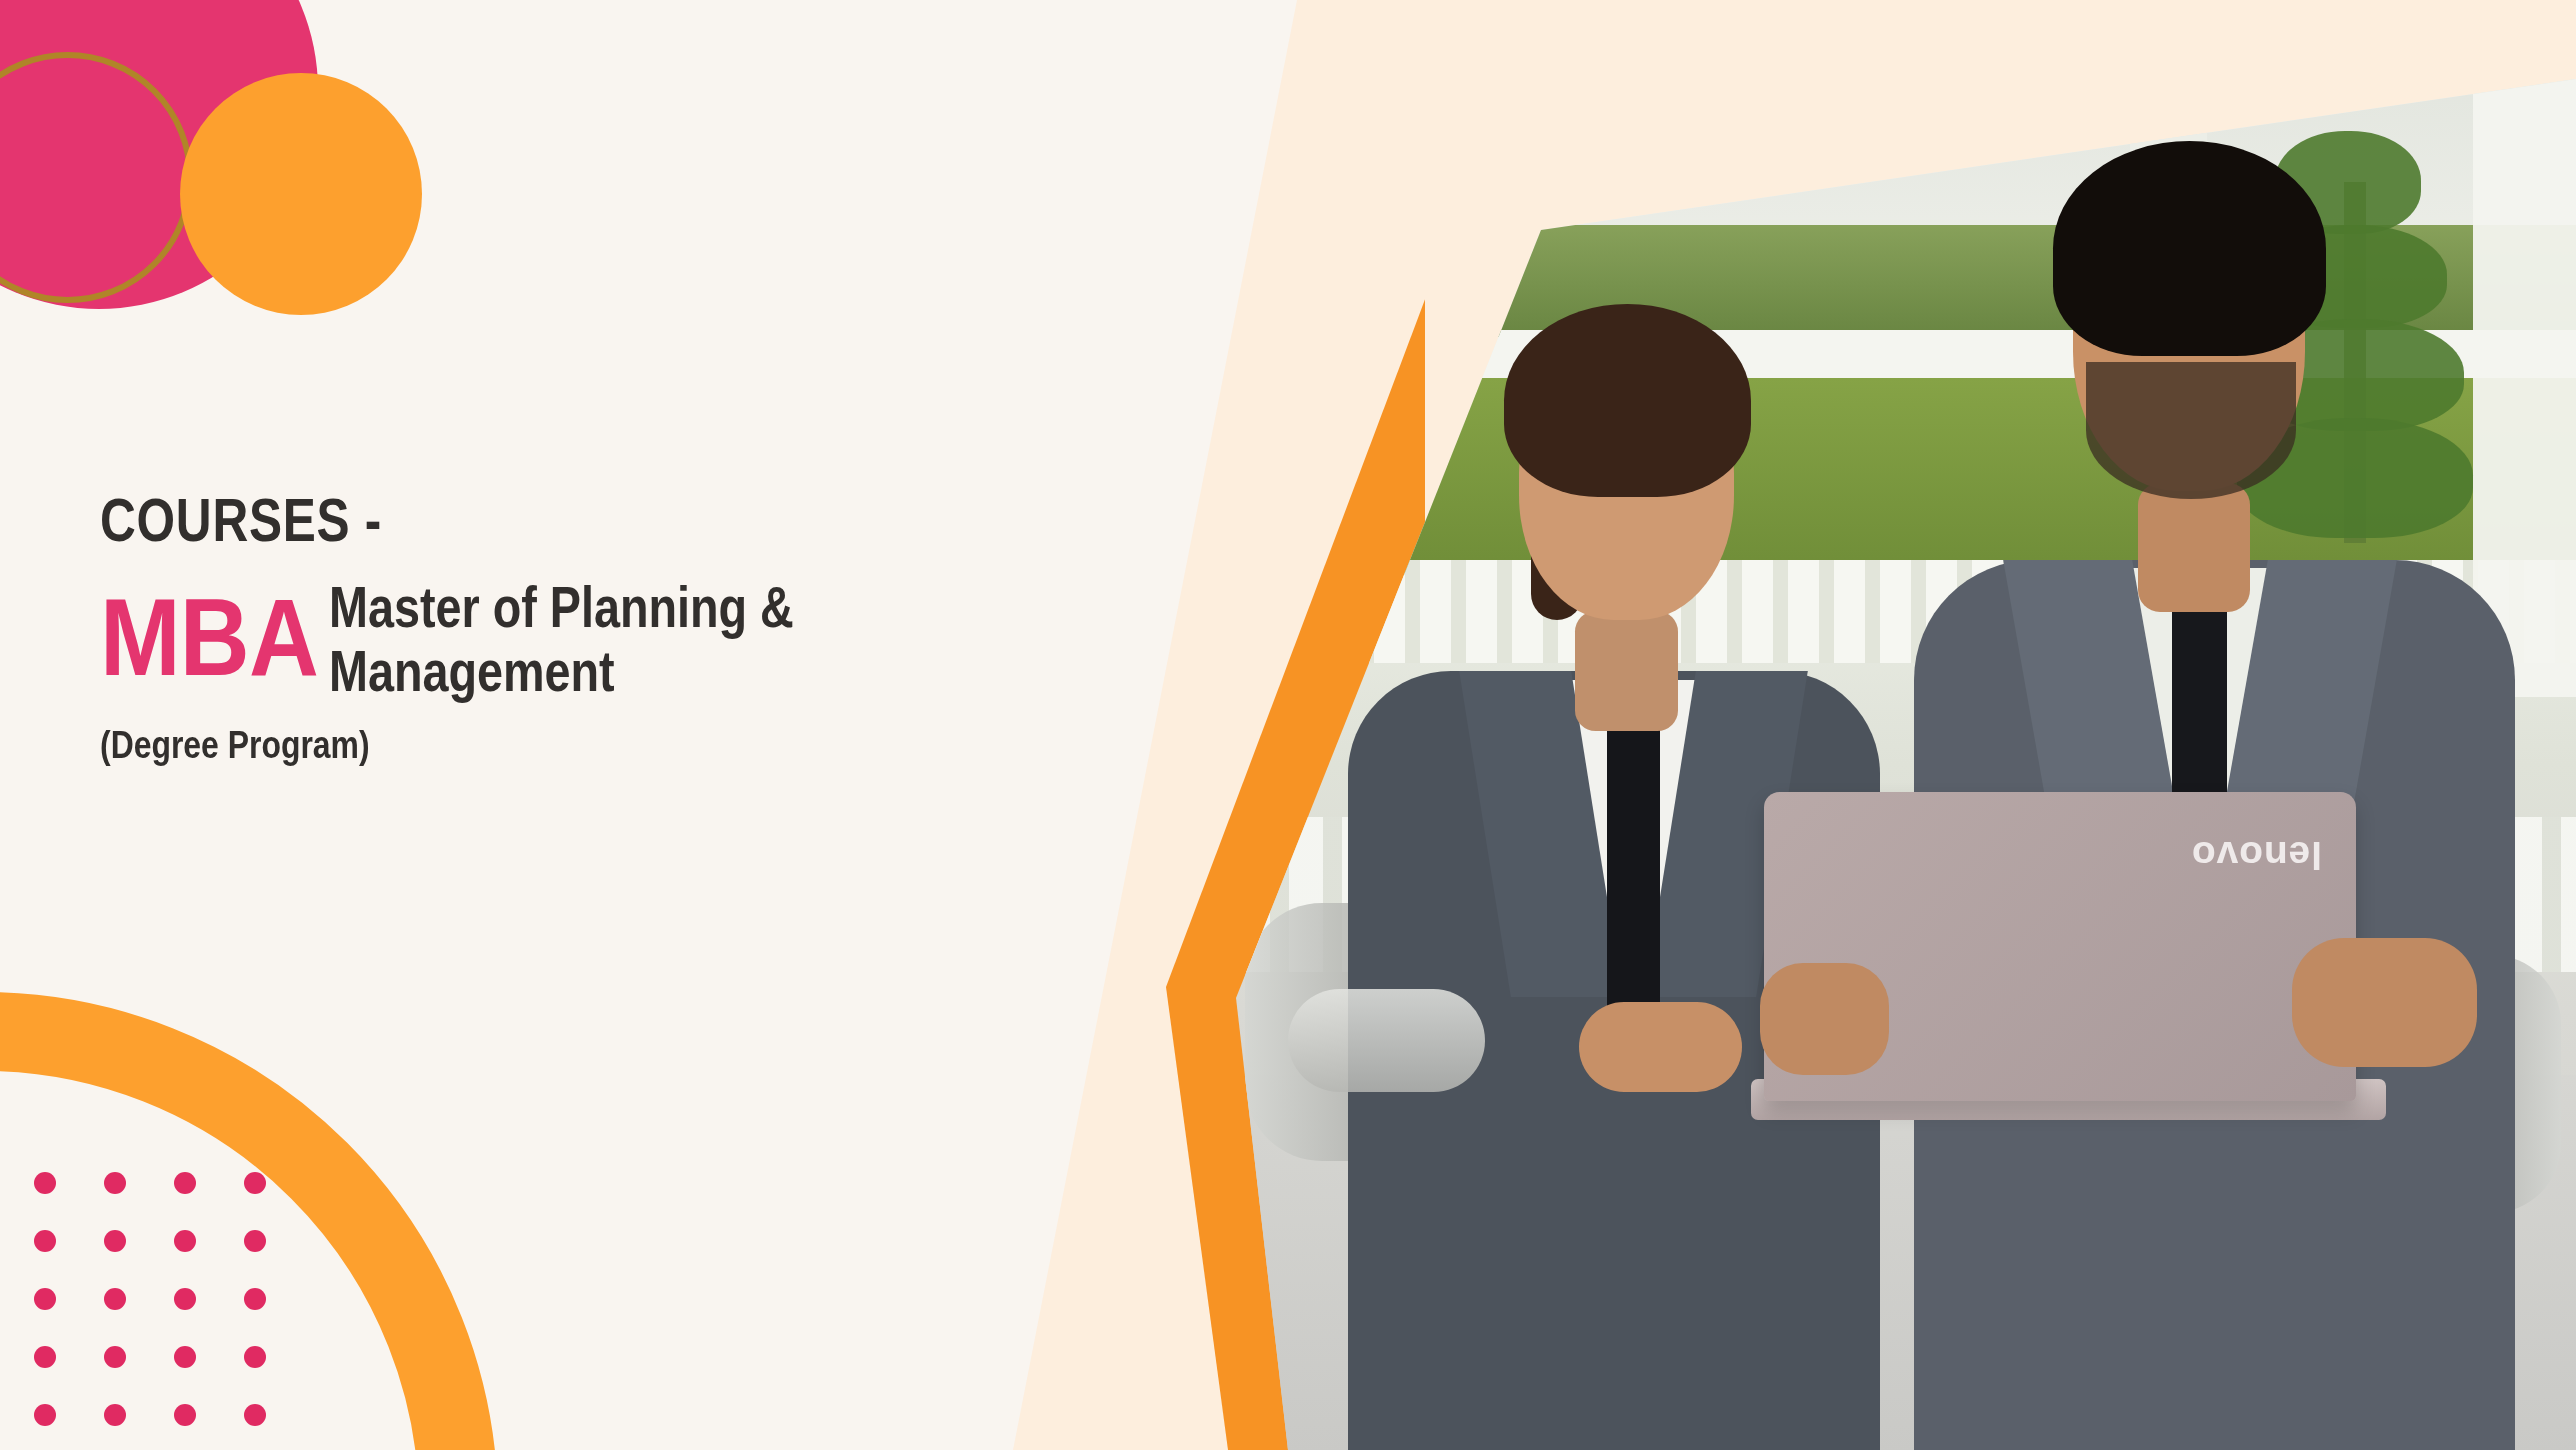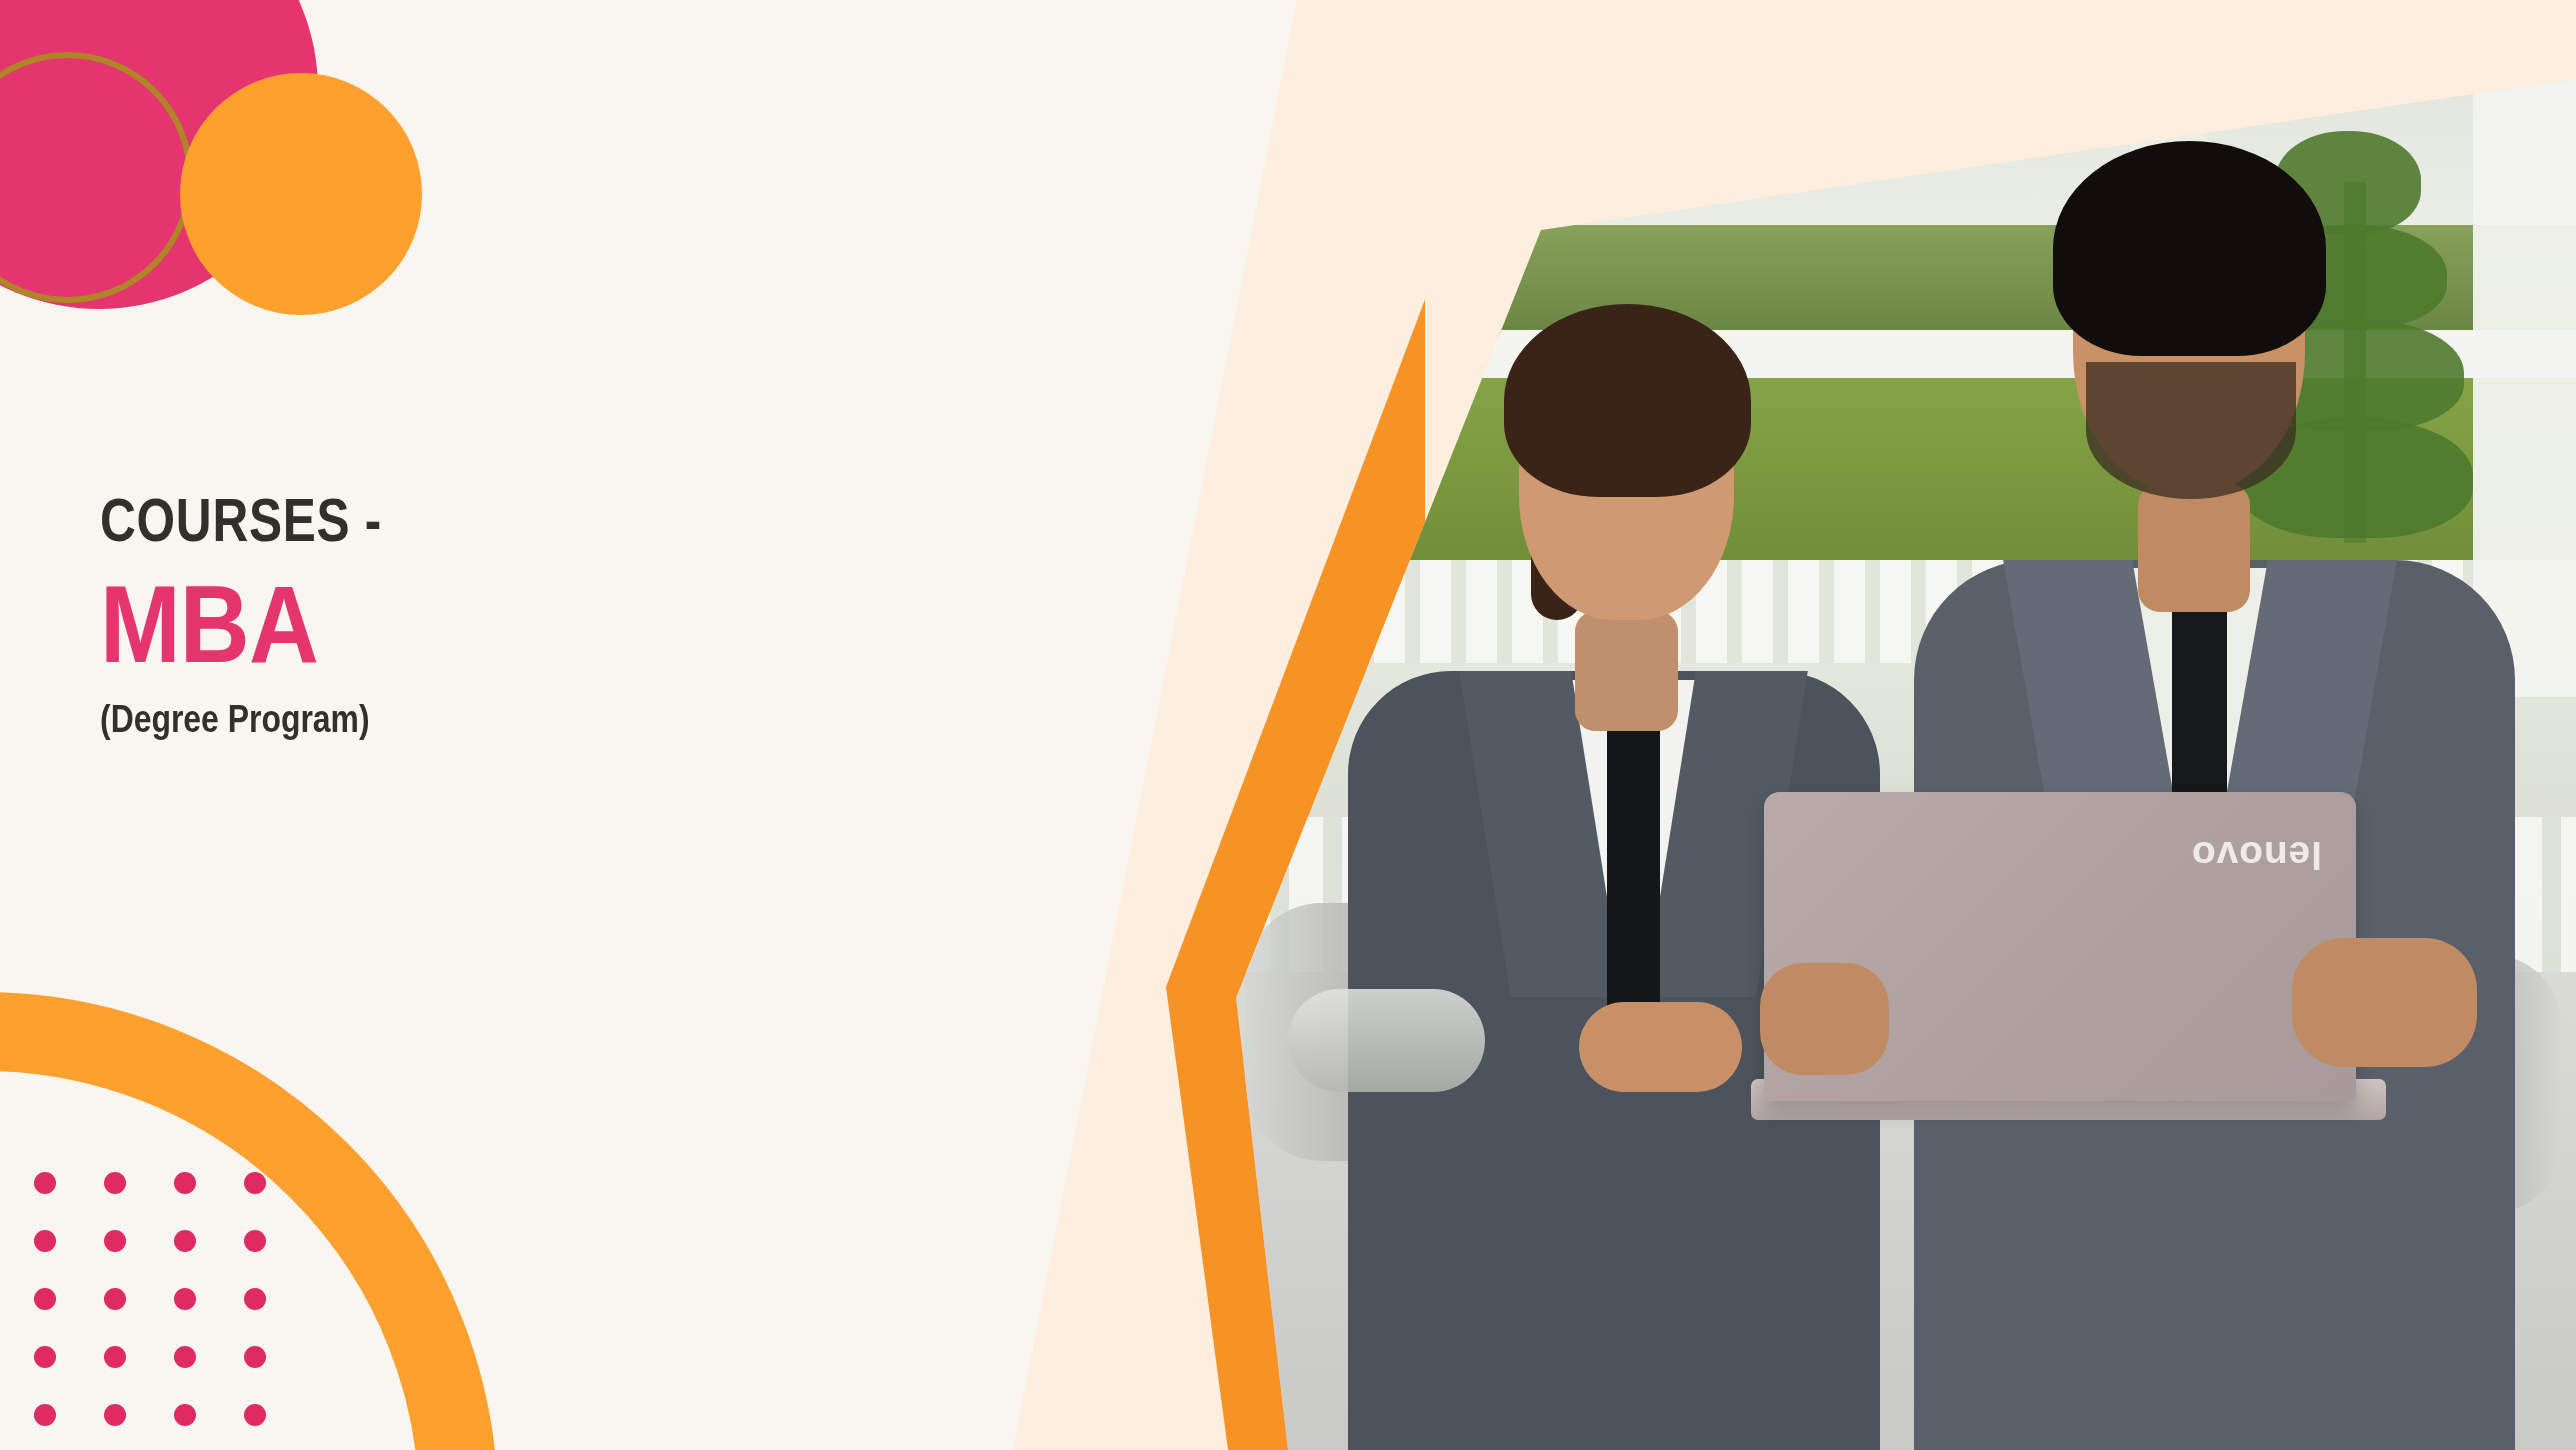--- a/index.html
+++ b/index.html
@@ -214,20 +214,24 @@
       <span class="dot"></span>
       <span class="dot"></span>
     </div>
 
   </div>
 
   <div class="copy">
     <div class="kicker">COURSES -</div>
     <div class="title-row">
       <div class="mba">MBA</div>
+      <div>
+        <div class="fullname">Master of Planning &amp;</div>
+        <div class="fullname">Management</div>
+      </div>
     </div>
     <div class="subnote">(Degree Program)</div>
   </div>
 
   <div class="layer">
     <div class="photo-frame"></div>
     <div class="photo-clip">
       <div class="photo">
 
         <div class="bd bd-bldg"></div>

